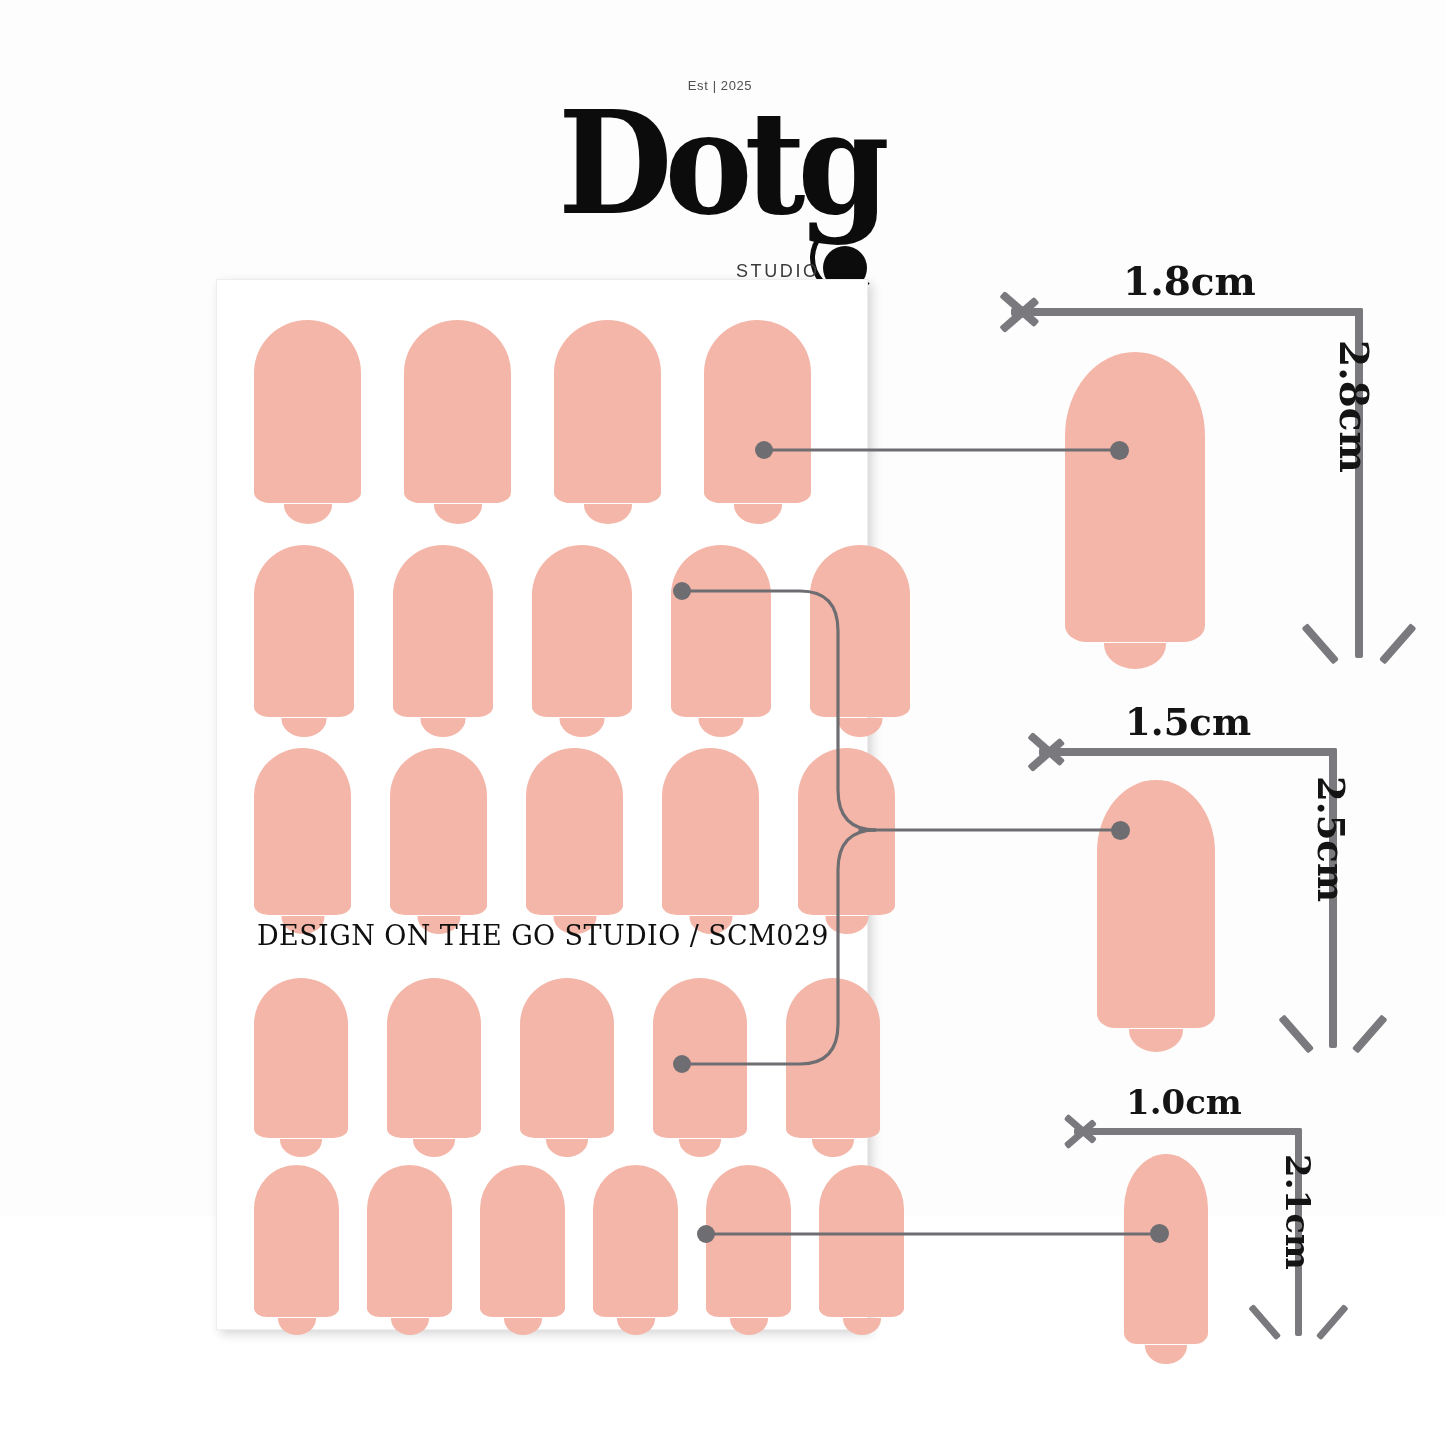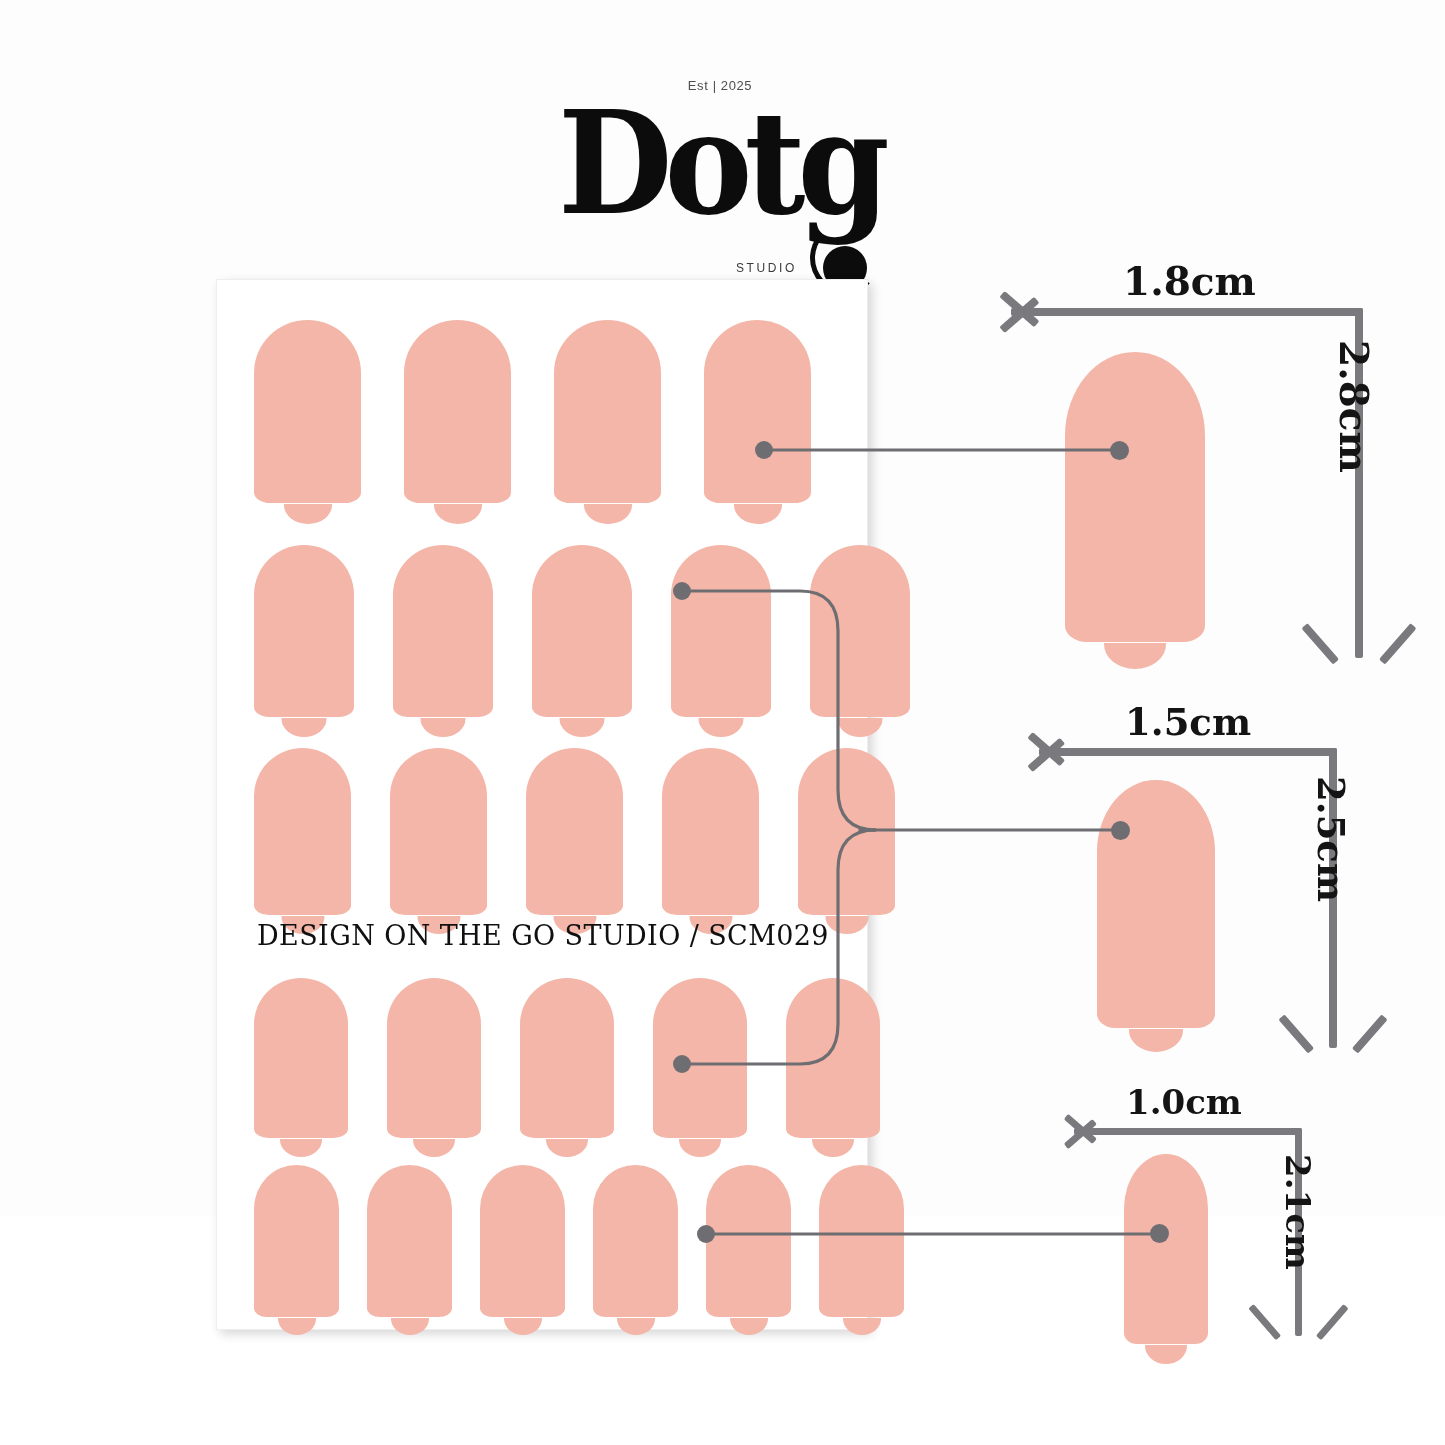--- a/index.html
+++ b/index.html
@@ -44,21 +44,21 @@
     line-height: 1;
     letter-spacing: -8px;
     color: #0c0c0c;
     transform: scaleY(1.08);
     transform-origin: top center;
   }
   .brand-studio {
     position: absolute;
     left: 196px; top: 183px;
     font-family: "Liberation Sans", sans-serif;
-    font-size: 12px;
+    font-size: 18px;
     letter-spacing: 2.6px;
     color: #3a3a3a;
   }
   .brand-gdot {
     position: absolute;
     left: 283px; top: 168px;
     width: 44px; height: 44px;
     border-radius: 50%;
     background: #0c0c0c;
   }

